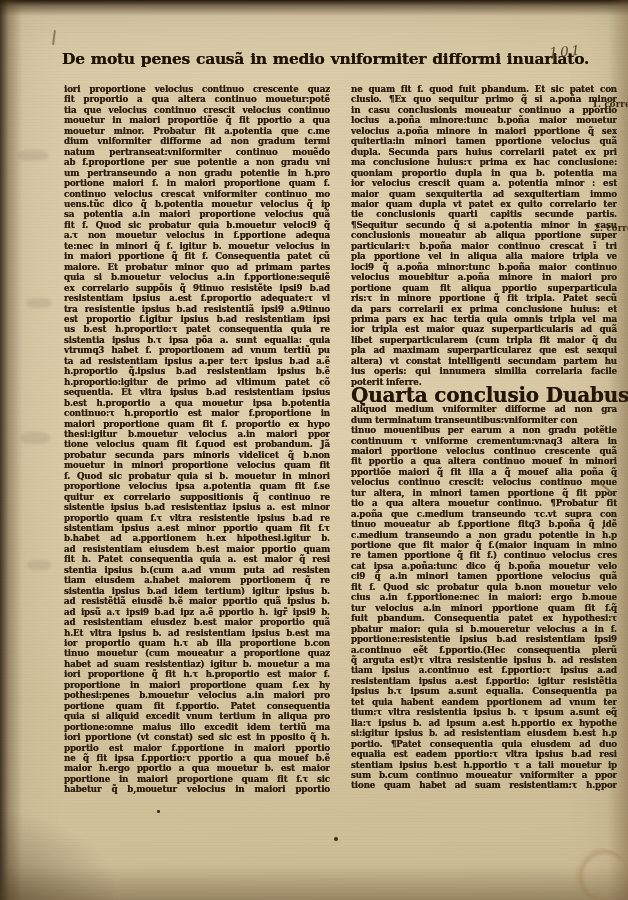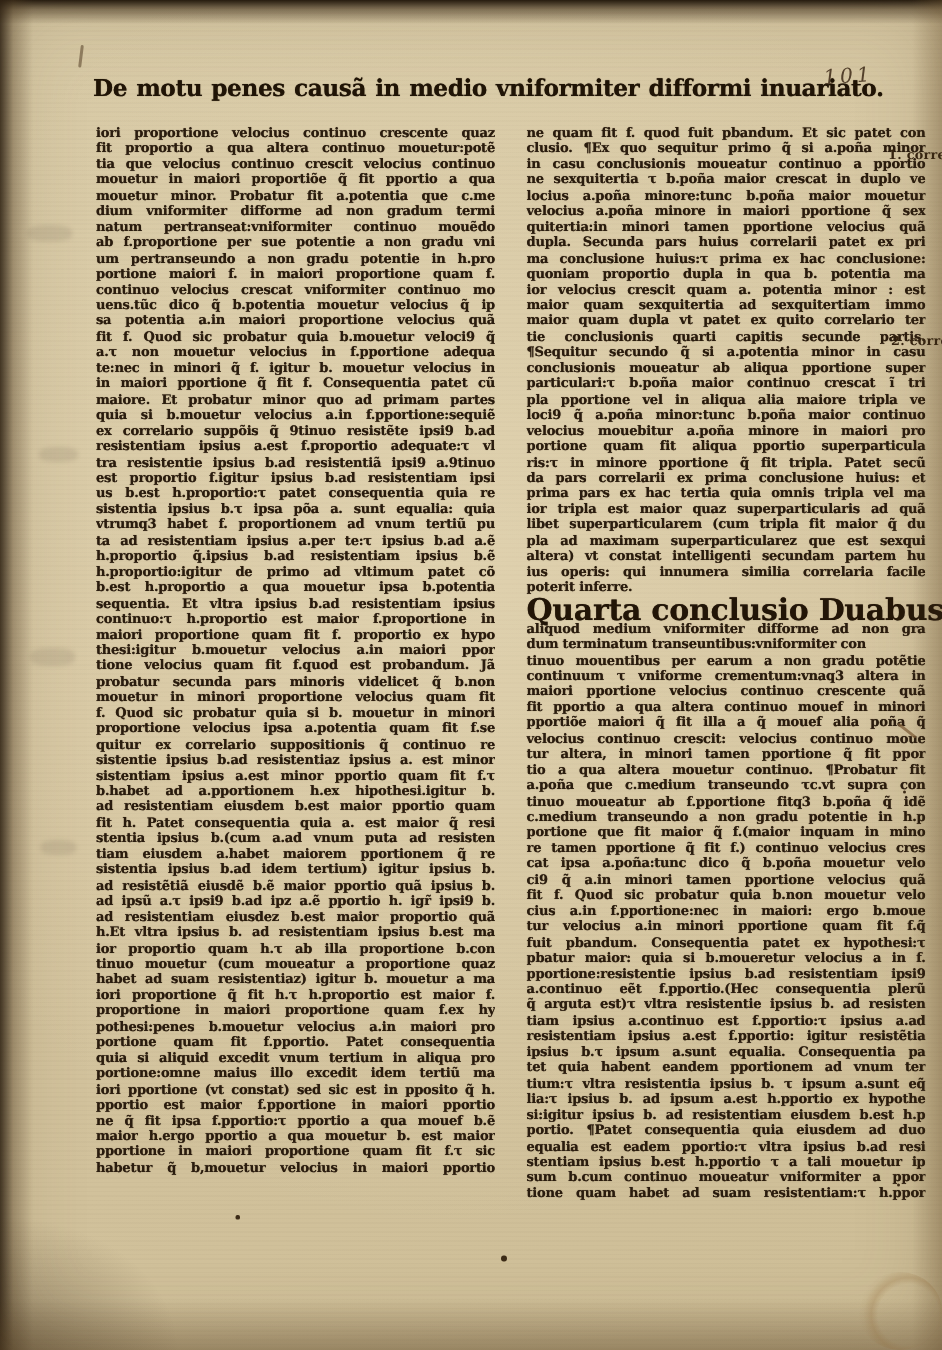--- a/index.html
+++ b/index.html
@@ -124,32 +124,33 @@
       <div class="tl j">ex correlario suppõis q̃ 9tinuo resistẽte ipsi9 b.ad</div>
       <div class="tl j">resistentiam ipsius a.est f.proportio adequate:τ vl</div>
       <div class="tl j">tra resistentie ipsius b.ad resistentiã ipsi9 a.9tinuo</div>
       <div class="tl j">est proportio f.igitur ipsius b.ad resistentiam ipsi</div>
       <div class="tl j">us b.est h.proportio:τ patet consequentia quia re</div>
       <div class="tl j">sistentia ipsius b.τ ipsa põa a. sunt equalia: quia</div>
       <div class="tl j">vtrumq3 habet f. proportionem ad vnum tertiũ pu</div>
       <div class="tl j">ta ad resistentiam ipsius a.per te:τ ipsius b.ad a.ẽ</div>
       <div class="tl j">h.proportio q̃.ipsius b.ad resistentiam ipsius b.ẽ</div>
       <div class="tl j">h.proportio:igitur de primo ad vltimum patet cõ</div>
+      <div class="tl j">sequentia. Et vltra ipsius b.ad resistentiam ipsius</div>
       <div class="tl j">b.est h.proportio a qua mouetur ipsa b.potentia</div>
-      <div class="tl j">sequentia. Et vltra ipsius b.ad resistentiam ipsius</div>
       <div class="tl j">continuo:τ h.proportio est maior f.proportione in</div>
       <div class="tl j">maiori proportione quam fit f. proportio ex hypo</div>
       <div class="tl j">thesi:igitur b.mouetur velocius a.in maiori ppor</div>
       <div class="tl j">tione velocius quam fit f.quod est probandum. Jã</div>
       <div class="tl j">probatur secunda pars minoris videlicet q̃ b.non</div>
       <div class="tl j">mouetur in minori proportione velocius quam fit</div>
       <div class="tl j">f. Quod sic probatur quia si b. mouetur in minori</div>
       <div class="tl j">proportione velocius ipsa a.potentia quam fit f.se</div>
       <div class="tl j">quitur ex correlario suppositionis q̃ continuo re</div>
       <div class="tl j">sistentie ipsius b.ad resistentiaz ipsius a. est minor</div>
+      <div class="tl j">proportio quam f.τ vltra resistentie ipsius b.ad re</div>
       <div class="tl j">sistentiam ipsius a.est minor pportio quam fit f.τ</div>
       <div class="tl j">b.habet ad a.pportionem h.ex hipothesi.igitur b.</div>
       <div class="tl j">ad resistentiam eiusdem b.est maior pportio quam</div>
       <div class="tl j">fit h. Patet consequentia quia a. est maior q̃ resi</div>
       <div class="tl j">stentia ipsius b.(cum a.ad vnum puta ad resisten</div>
       <div class="tl j">tiam eiusdem a.habet maiorem pportionem q̃ re</div>
       <div class="tl j">sistentia ipsius b.ad idem tertium) igitur ipsius b.</div>
       <div class="tl j">ad resistẽtiã eiusdẽ b.ẽ maior pportio quã ipsius b.</div>
       <div class="tl j">ad ipsũ a.τ ipsi9 b.ad ipz a.ẽ pportio h. igr̃ ipsi9 b.</div>
       <div class="tl j">ad resistentiam eiusdez b.est maior proportio quã</div>
@@ -169,21 +170,20 @@
       <div class="tl j">maior h.ergo pportio a qua mouetur b. est maior</div>
       <div class="tl j">pportione in maiori proportione quam fit f.τ sic</div>
       <div class="tl j">habetur q̃ b,mouetur velocius in maiori pportio</div>
     </div>
 
   <div class="col col-right">
     <div>
         <div class="tl j">ne quam fit f. quod fuit pbandum. Et sic patet con</div>
         <div class="tl j">clusio. ¶Ex quo sequitur primo q̃ si a.poña minor</div>
         <div class="tl j">in casu conclusionis moueatur continuo a pportio</div>
-        <div class="tl j">ne sexquitertia τ b.poña maior crescat in duplo ve</div>
         <div class="tl j">locius a.poña minore:tunc b.poña maior mouetur</div>
         <div class="tl j">velocius a.poña minore in maiori pportione q̃ sex</div>
         <div class="tl j">quitertia:in minori tamen pportione velocius quã</div>
         <div class="tl j">dupla. Secunda pars huius correlarii patet ex pri</div>
         <div class="tl j">ma conclusione huius:τ prima ex hac conclusione:</div>
         <div class="tl j">quoniam proportio dupla in qua b. potentia ma</div>
         <div class="tl j">ior velocius crescit quam a. potentia minor : est</div>
         <div class="tl j">maior quam sexquitertia ad sexquitertiam immo</div>
         <div class="tl j">maior quam dupla vt patet ex quito correlario ter</div>
         <div class="tl j">tie conclusionis quarti capitis secunde partis.</div>

